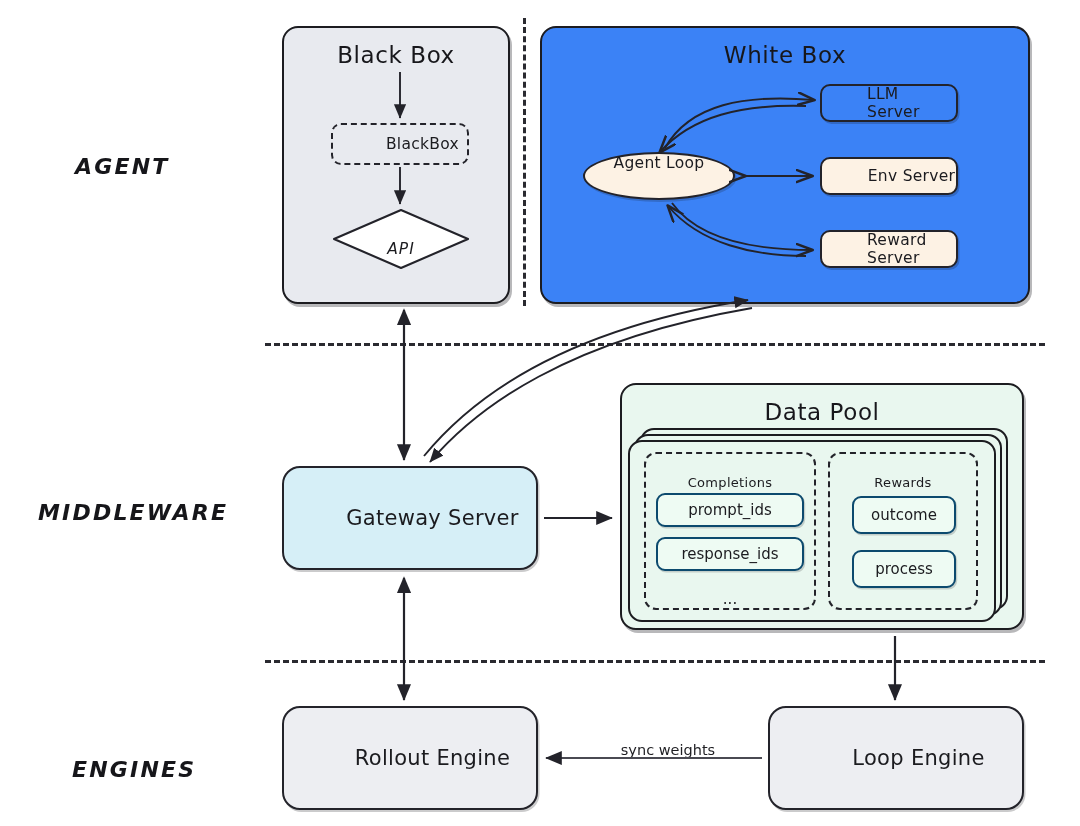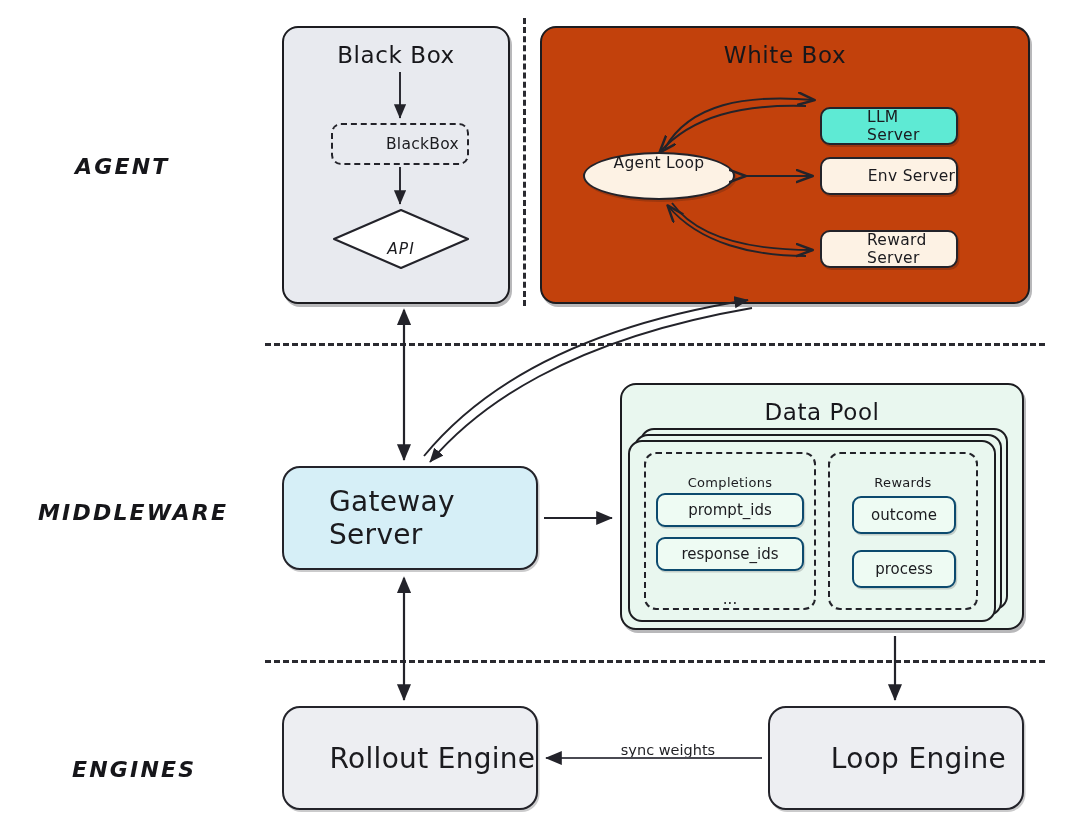--- a/index.html
+++ b/index.html
@@ -55,21 +55,21 @@
   }
   .node-label.small { font-size: 15.5px; }
   .node-label.italic { font-style: italic; letter-spacing: 1px; }
   .group-title {
     font-size: 13px;
     color: #1b1b1f;
     letter-spacing: 0.3px;
   }
   .chip-label { font-size: 15px; color: #1b1b1f; }
   .edge-label { font-size: 14.5px; color: #1f1f23; }
-  .big-label { font-size: 28px; }
+  .big-label { font-size: 21px; }
 
   
   .box {
     position: absolute;
     box-sizing: border-box;
     display: flex;
     align-items: center;
     justify-content: center;
     padding-left: 45px;
   }
@@ -165,29 +165,29 @@
     <span class="node-label small">BlackBox</span>
   </div>
 
   <div class="diamond-wrap" style="left:331px; top:208px; width:140px; height:62px;">
     <svg width="140" height="62" viewBox="0 0 140 62">
       <polygon points="70,2 137,31 70,60 3,31" fill="#ffffff" stroke="#23232a" stroke-width="2.1" stroke-linejoin="round"></polygon>
     </svg>
     <span class="t node-label small italic" style="left:0; right:0; top:20px; text-align:center; width:140px;">API</span>
   </div>
 
-  <div class="box panel" style="left:540px; top:26px; width:490px; height:278px; background:#c2410c;">
+  <div class="box panel" style="left:540px; top:26px; width:490px; height:278px; background:#3b82f6;">
     <div class="panel-title">White Box</div>
   </div>
 
   <div class="ellipse" style="left:583px; top:152px; width:152px; height:48px; background:#fdf2e4;">
     <span class="node-label small">Agent Loop</span>
   </div>
 
-  <div class="box node" style="left:820px; top:84px; width:138px; height:38px; background:#5eead4;margin-top:23px;">
+  <div class="box node" style="left:820px; top:84px; width:138px; height:38px; background:#3b82f6;">
     <span class="node-label small">LLM Server</span>
   </div>
   <div class="box node" style="left:820px; top:157px; width:138px; height:38px; background:#fdf2e4;">
     <span class="node-label small">Env Server</span>
   </div>
   <div class="box node" style="left:820px; top:230px; width:138px; height:38px; background:#fdf2e4;">
     <span class="node-label small">Reward Server</span>
   </div>
 
   <div class="box node soft" style="left:282px; top:466px; width:256px; height:104px; background:#d6eff7;">

